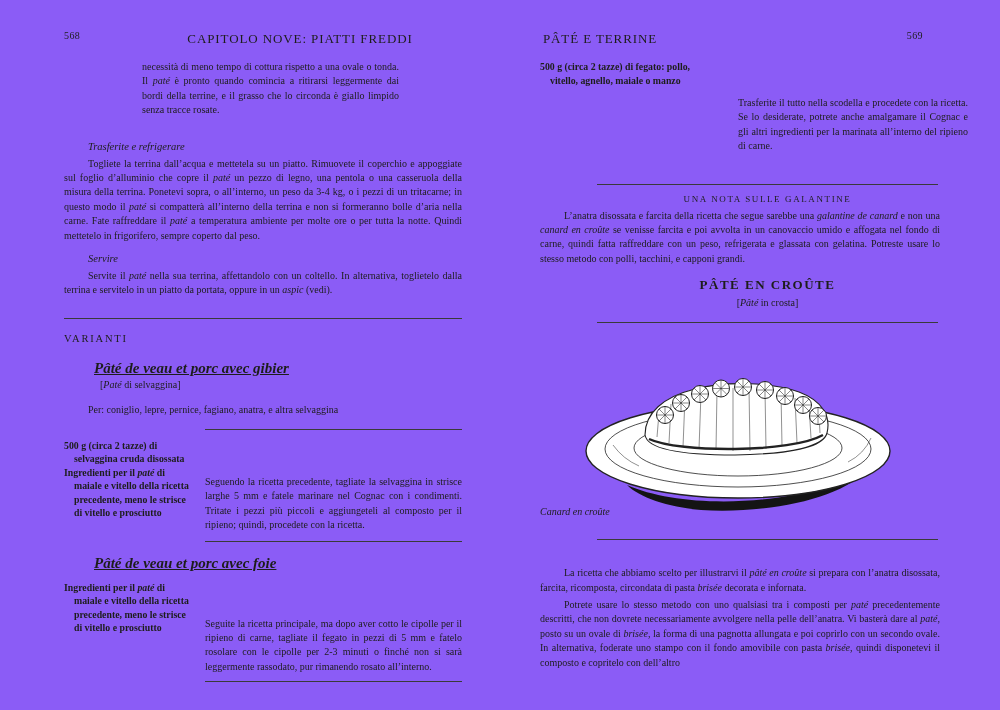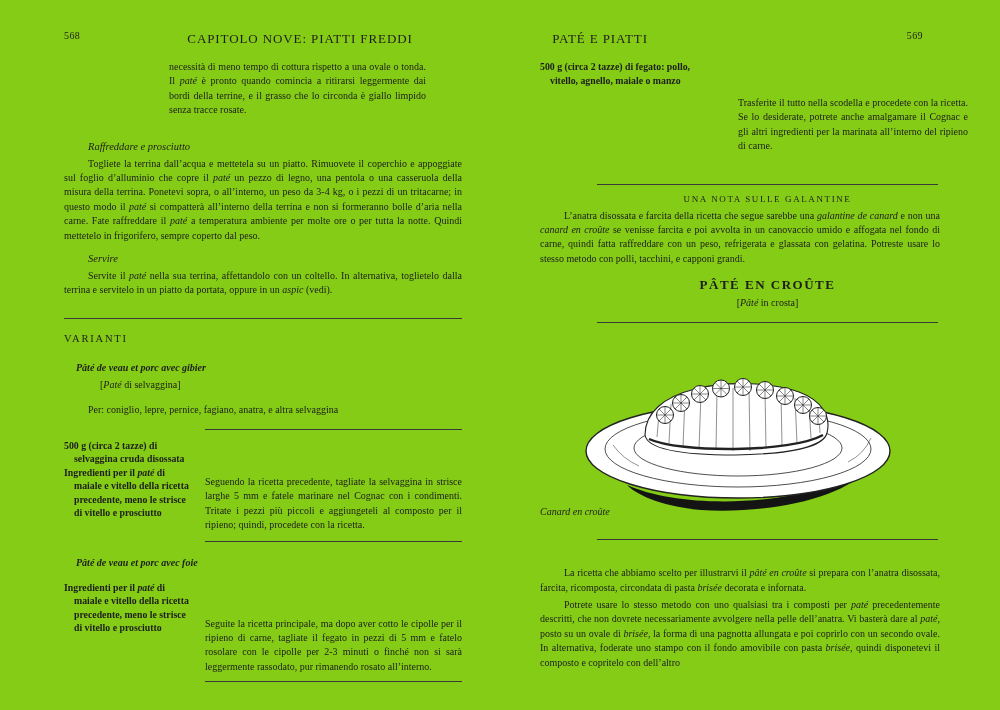--- a/index.html
+++ b/index.html
@@ -2,42 +2,42 @@
 <html lang="it"><head>
 <meta charset="utf-8">
 <style>
   * { margin:0; padding:0; box-sizing:border-box; }
   html,body { background:#ffffff; }
   body {
     width:1000px; height:710px; overflow:hidden;
     font-family:"Liberation Serif","DejaVu Serif",serif;
     color:#1d1d1b;
   }
-  .spread { position:relative; width:1000px; height:710px; background:#84cc16; display:flex; }
+  .spread { position:relative; width:1000px; height:710px; background:#8b5cf6; display:flex; }
   .page { position:relative; height:710px; }
   .page-left  { width:500px; padding:30px 38px 0 64px; }
   .page-right { width:500px; padding:30px 60px 0 40px; }
 
   .page-header { position:relative; height:14px; font-size:10px; }
   .folio { position:absolute; top:0; font-size:10px; letter-spacing:.4px; }
   .page-left  .folio { left:0; }
   .page-right .folio { right:17px;text-align:center; }
   .running-head { position:absolute; top:1px; font-size:13px; letter-spacing:.9px; white-space:nowrap; }
   .page-left  .running-head { left:236px; transform:translateX(-50%); }
   .page-right .running-head { left:60px;  transform:translateX(-50%); }
 
   p,h2,h3 { font-weight:normal; }
   .body { font-size:10px; line-height:14.4px; }
   .justify { text-align:justify;margin-top:36px; }
   .indent { text-indent:24px; }
-  .col-right { margin-left:105px; width:257px; }
+  .col-right { margin-left:78px; width:257px; }
 
   .subhead { font-style:italic; font-size:10.5px; margin-left:24px; line-height:14px; }
   .varianti { font-size:10.5px; letter-spacing:1.8px; line-height:13px; }
-  .variant-title { font-weight:bold; font-style:italic; font-size:10px; line-height:14px; margin-left:12px; }
+  .variant-title { font-weight:bold; font-style:italic; font-size:15px; line-height:14px; margin-left:30px;text-decoration:underline; }
   .variant-subtitle { font-size:10px; line-height:13px; margin-left:36px; }
   .for-line { font-size:10px; line-height:13px; margin-left:24px; }
 
   hr.rule { border:0; border-top:1px solid #3a3a3a; height:0; }
   .page-left hr.full { width:100%; }
   .page-left hr.inst { margin-left:141px; width:257px; }
   .page-right hr.sect { margin-left:57px; width:341px; }
 
   .recipe { display:grid; grid-template-columns:141px 257px; }
   .page-right .recipe { grid-template-columns:170px 230px;gap:28px; }
@@ -62,21 +62,21 @@
 <div class="spread">
 
   <section class="page page-left">
     <header class="page-header">
       <span class="folio">568</span>
       <span class="running-head">CAPITOLO NOVE: PIATTI FREDDI</span>
     </header>
 
     <p class="body justify col-right mt16">necessità di meno tempo di cottura rispetto a una ovale o tonda. Il <i>paté</i> è pronto quando comincia a ritirarsi leggermente dai bordi della terrine, e il grasso che lo circonda è giallo limpido senza tracce rosate.</p>
 
-    <h3 class="subhead mt22">Raffreddare e prosciutto</h3>
+    <h3 class="subhead mt22">Trasferite e refrigerare</h3>
     <p class="body justify indent mt3">Togliete la terrina dall’acqua e mettetela su un piatto. Rimuovete il coperchio e appoggiate sul foglio d’alluminio che copre il <i>paté</i> un pezzo di legno, una pentola o una casseruola della misura della terrina. Ponetevi sopra, o all’interno, un peso da 3-4 kg, o i pezzi di un tritacarne; in questo modo il <i>paté</i> si compatterà all’interno della terrina e non si formeranno bolle d’aria nella carne. Fate raffreddare il <i>paté</i> a temperatura ambiente per molte ore o per tutta la notte. Quindi mettetelo in frigorifero, sempre coperto dal peso.</p>
 
     <h3 class="subhead mt9">Servire</h3>
     <p class="body justify indent mt3">Servite il <i>paté</i> nella sua terrina, affettandolo con un coltello. In alternativa, toglietelo dalla terrina e servitelo in un piatto da portata, oppure in un <i>aspic</i> (vedi).</p>
 
     <hr class="rule full mt20">
 
     <h2 class="varianti mt13">VARIANTI</h2>
 
     <h3 class="variant-title mt16">Pâté de veau et porc avec gibier</h3>
@@ -103,21 +103,21 @@
       </div>
       <div class="inst-col">
         <p class="body justify">Seguite la ricetta principale, ma dopo aver cotto le cipolle per il ripieno di carne, tagliate il fegato in pezzi di 5 mm e fatelo rosolare con le cipolle per 2-3 minuti o finché non si sarà leggermente rassodato, pur rimanendo rosato all’interno.</p>
       </div>
     </div>
     <hr class="rule inst mt7">
   </section>
 
   <section class="page page-right">
     <header class="page-header">
-      <span class="running-head">PATÉ E PIATTI</span>
+      <span class="running-head">PÂTÉ E TERRINE</span>
       <span class="folio">569</span>
     </header>
 
     <div class="recipe mt16">
       <div class="ing-col">
         <p class="ingredient">500 g (circa 2 tazze) di fegato: pollo, vitello, agnello, maiale o manzo</p>
       </div>
       <div class="inst-col">
         <p class="body justify">Trasferite il tutto nella scodella e procedete con la ricetta. Se lo desiderate, potrete anche amalgamare il Cognac e gli altri ingredienti per la marinata all’interno del ripieno di carne.</p>
       </div>

